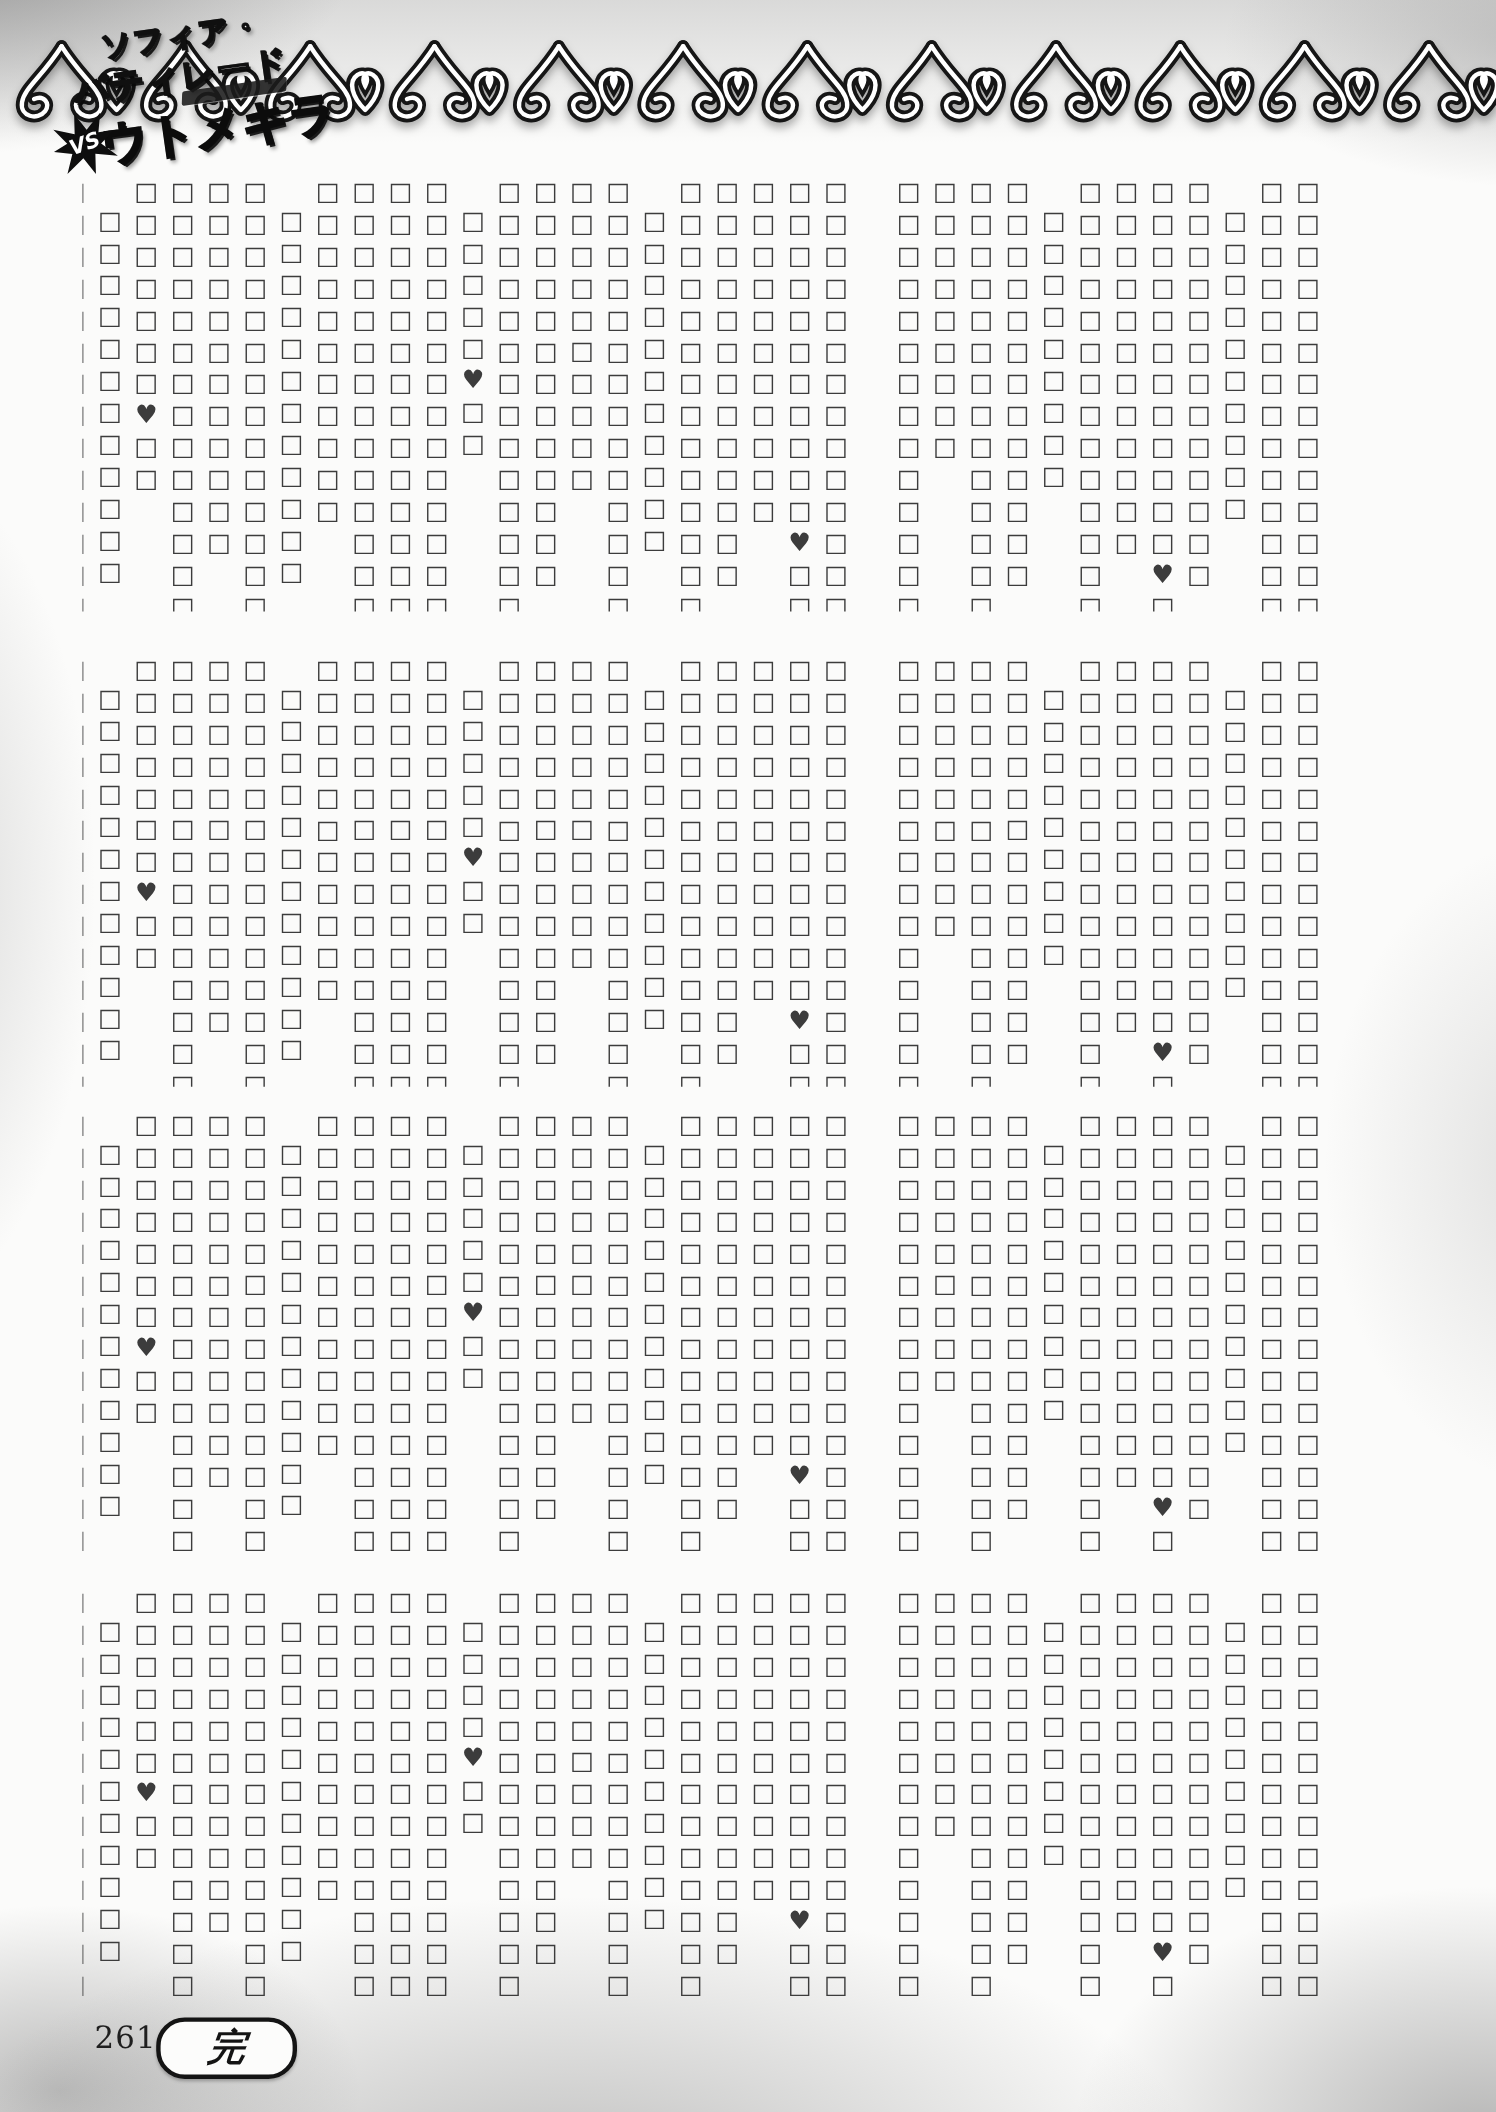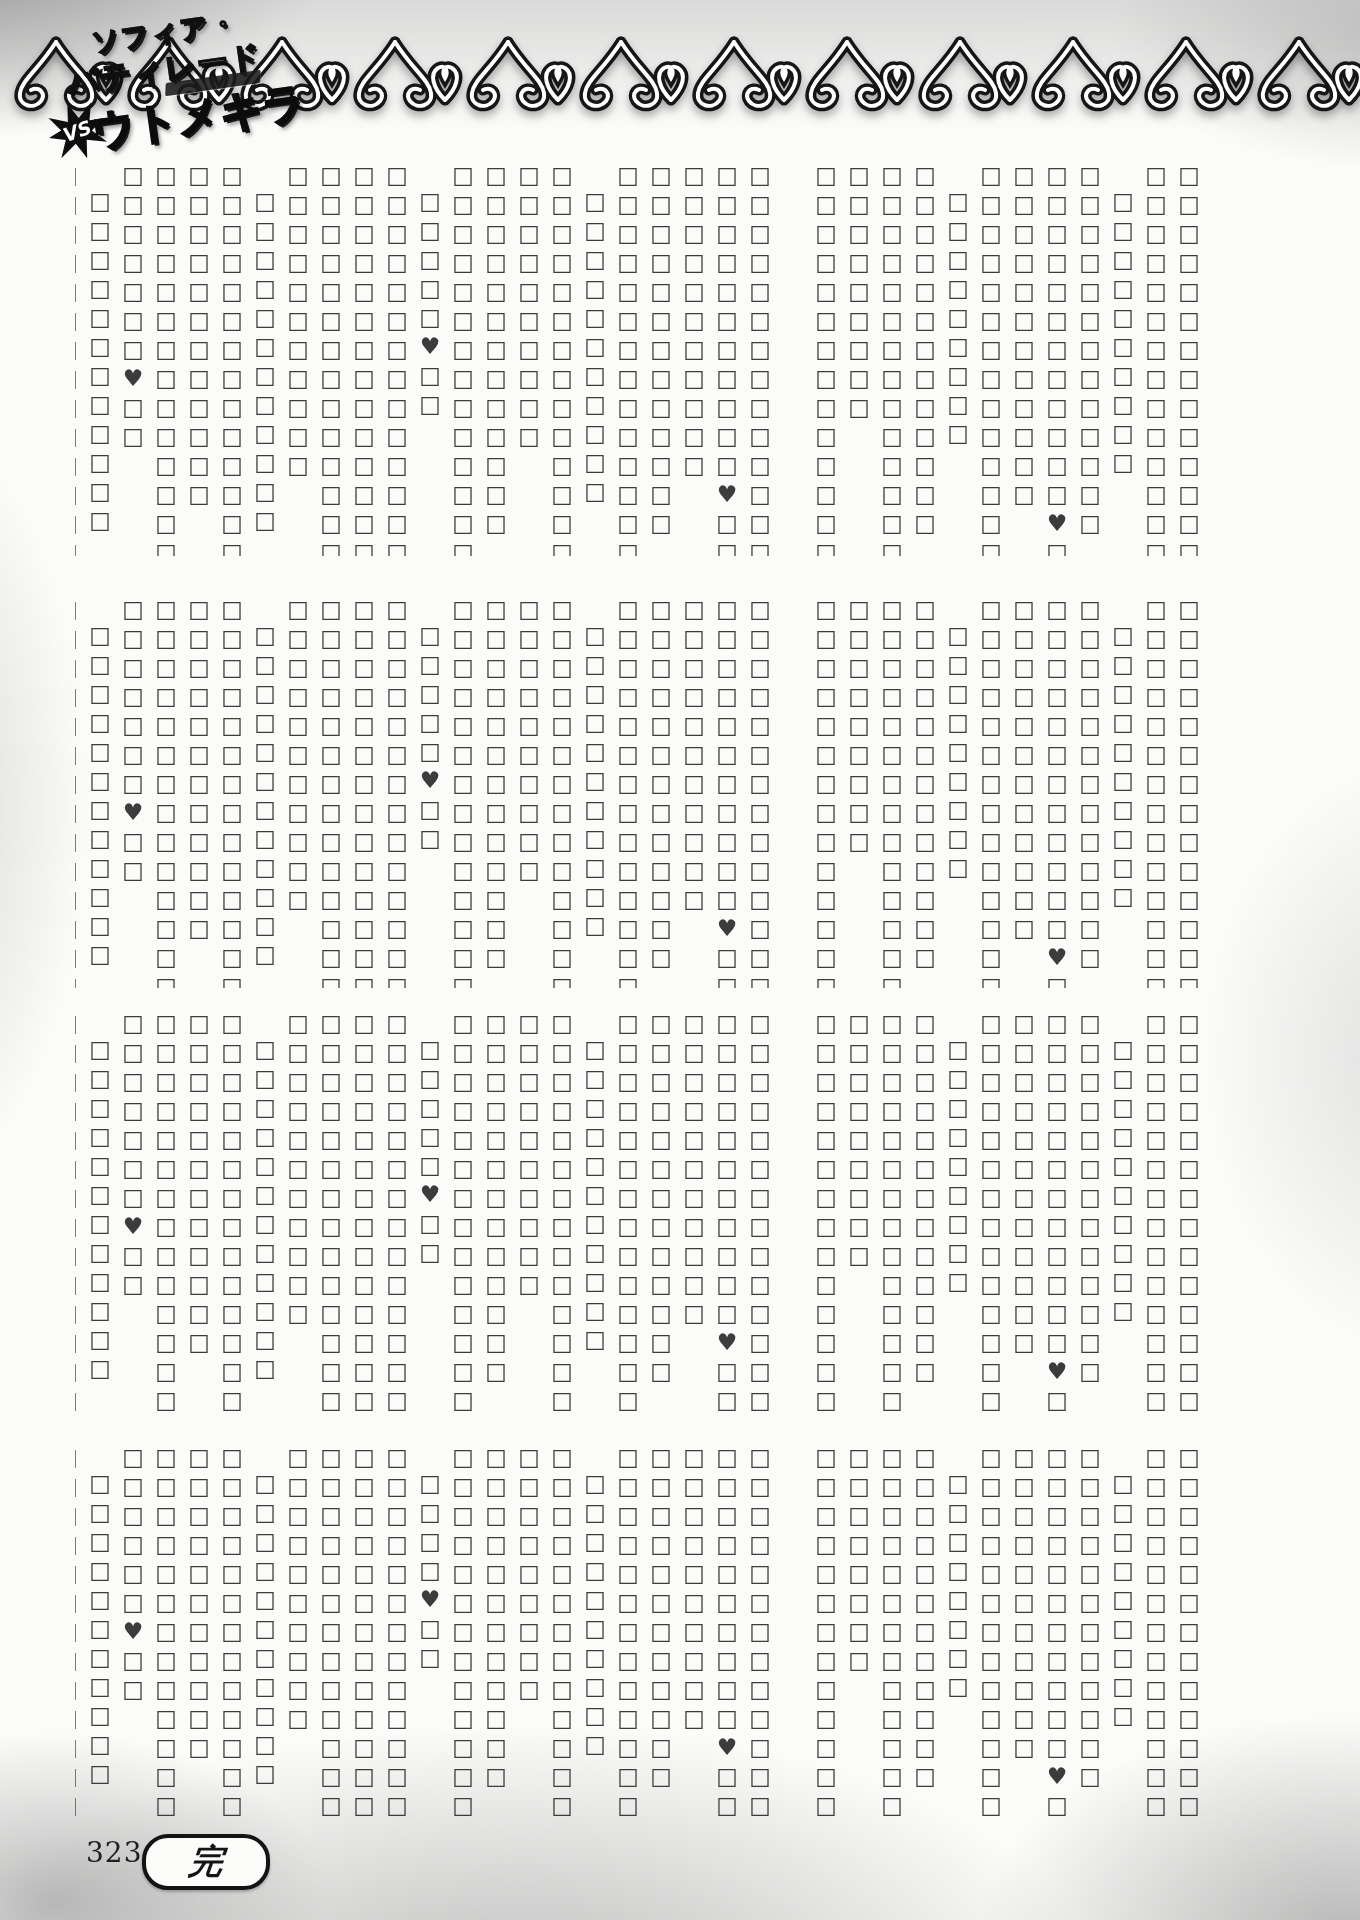--- a/index.html
+++ b/index.html
@@ -240,16 +240,16 @@
 □□□□□□□□□□□□□
 □□□□□□□□□□
 　□□□□□□□□□□□
 □□□□□□□□□□□□□□
 □□□□□□□□□□□
 □□□□□□□□□□□□□
 □□□□□□♥□□
 　□□□□□□□□□□□
 □□□□□□□□□□□□□□</div>
 
-<div class="pageno">323</div>
+<div class="pageno">261</div>
 <div class="endpill">
   <span class="kan">完</span>
 </div>
 
 </body></html>

